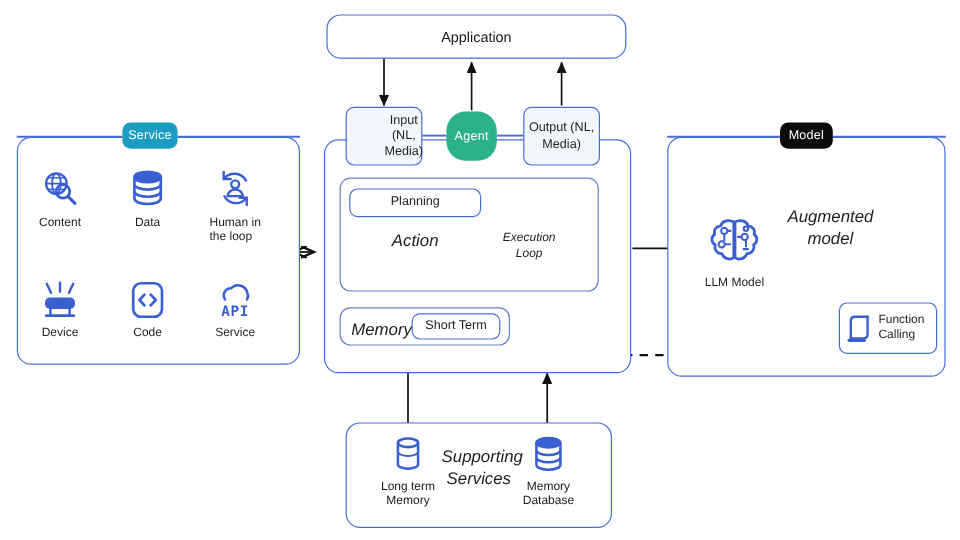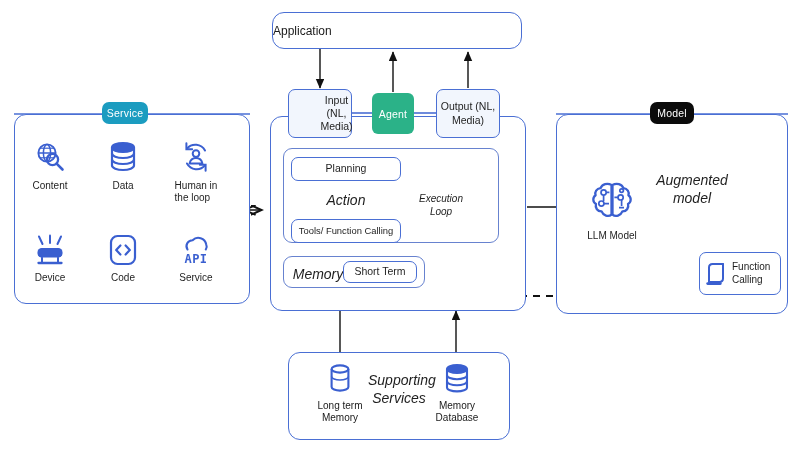--- a/index.html
+++ b/index.html
@@ -48,21 +48,21 @@
     position:absolute;
     border-radius:7px;
     display:flex;align-items:center;justify-content:center;
     font-size:10.5px;
     color:#ffffff;
     letter-spacing:.2px;
     z-index:6;
   }
   .badge-service{background:#1b9cc0;}
   .badge-model{background:#0b0b0b;}
-  .badge-agent{background:#2bb288;border-radius:6px;}
+  .badge-agent{background:#2bb288;border-radius:16px;}
 
   
   .lbl{
     position:absolute;
     font-size:14px;
     line-height:1.25;
     text-align:center;
     color:#1e1e1e;
     white-space:pre-line;
     font-style:italic;
@@ -136,21 +136,21 @@
     </g>
 
     <g stroke="#4a6fd4" stroke-width="1.6">
       <line x1="14" y1="114" x2="102" y2="114"></line>
       <line x1="148" y1="114" x2="250" y2="114"></line>
       <line x1="556" y1="114" x2="650" y2="114"></line>
       <line x1="694" y1="114" x2="788" y2="114"></line>
     </g>
   </svg>
 
-  <div class="panel" style="left:272px;top:12px;width:250px;height:37px;display:flex;align-items:center;">
+  <div class="panel" style="left:272px;top:12px;width:250px;height:37px;display:flex;align-items:center;justify-content:center;">
     <span style="font-size:12px;">Application</span>
   </div>
 
   <div class="panel" style="left:14px;top:114px;width:236px;height:190px;"></div>
   <div class="badge badge-service" style="left:102px;top:102px;width:46px;height:22px;">
       <span>Service</span>
     </div>
 
   <div class="svc-cell" style="left:19px;top:140px;">
     <span class="svc-ico">
@@ -251,23 +251,20 @@
   </div>
 
   <div class="innerpanel" style="left:283px;top:148px;width:216px;height:95px;"></div>
 
   <div class="box plain" style="left:291px;top:157px;width:110px;height:24px;">
     <span>Planning</span>
   </div>
 
   <div class="lbl" style="left:291px;top:192px;width:110px;">Action</div>
 
-  <div class="box plain" style="left:291px;top:219px;width:110px;height:24px;">
-    <span style="font-size:9.4px;">Tools/ Function Calling</span>
-  </div>
 
   <div class="lbl italic" style="left:404px;top:193px;width:74px;font-size:10px;">Execution
 Loop</div>
 
   <div class="innerpanel" style="left:283px;top:256px;width:142px;height:32px;"></div>
   <div class="lbl" style="left:288px;top:266px;width:60px;">Memory</div>
   <div class="box plain" style="left:343px;top:261px;width:74px;height:22px;">
     <span>Short Term</span>
   </div>
 

